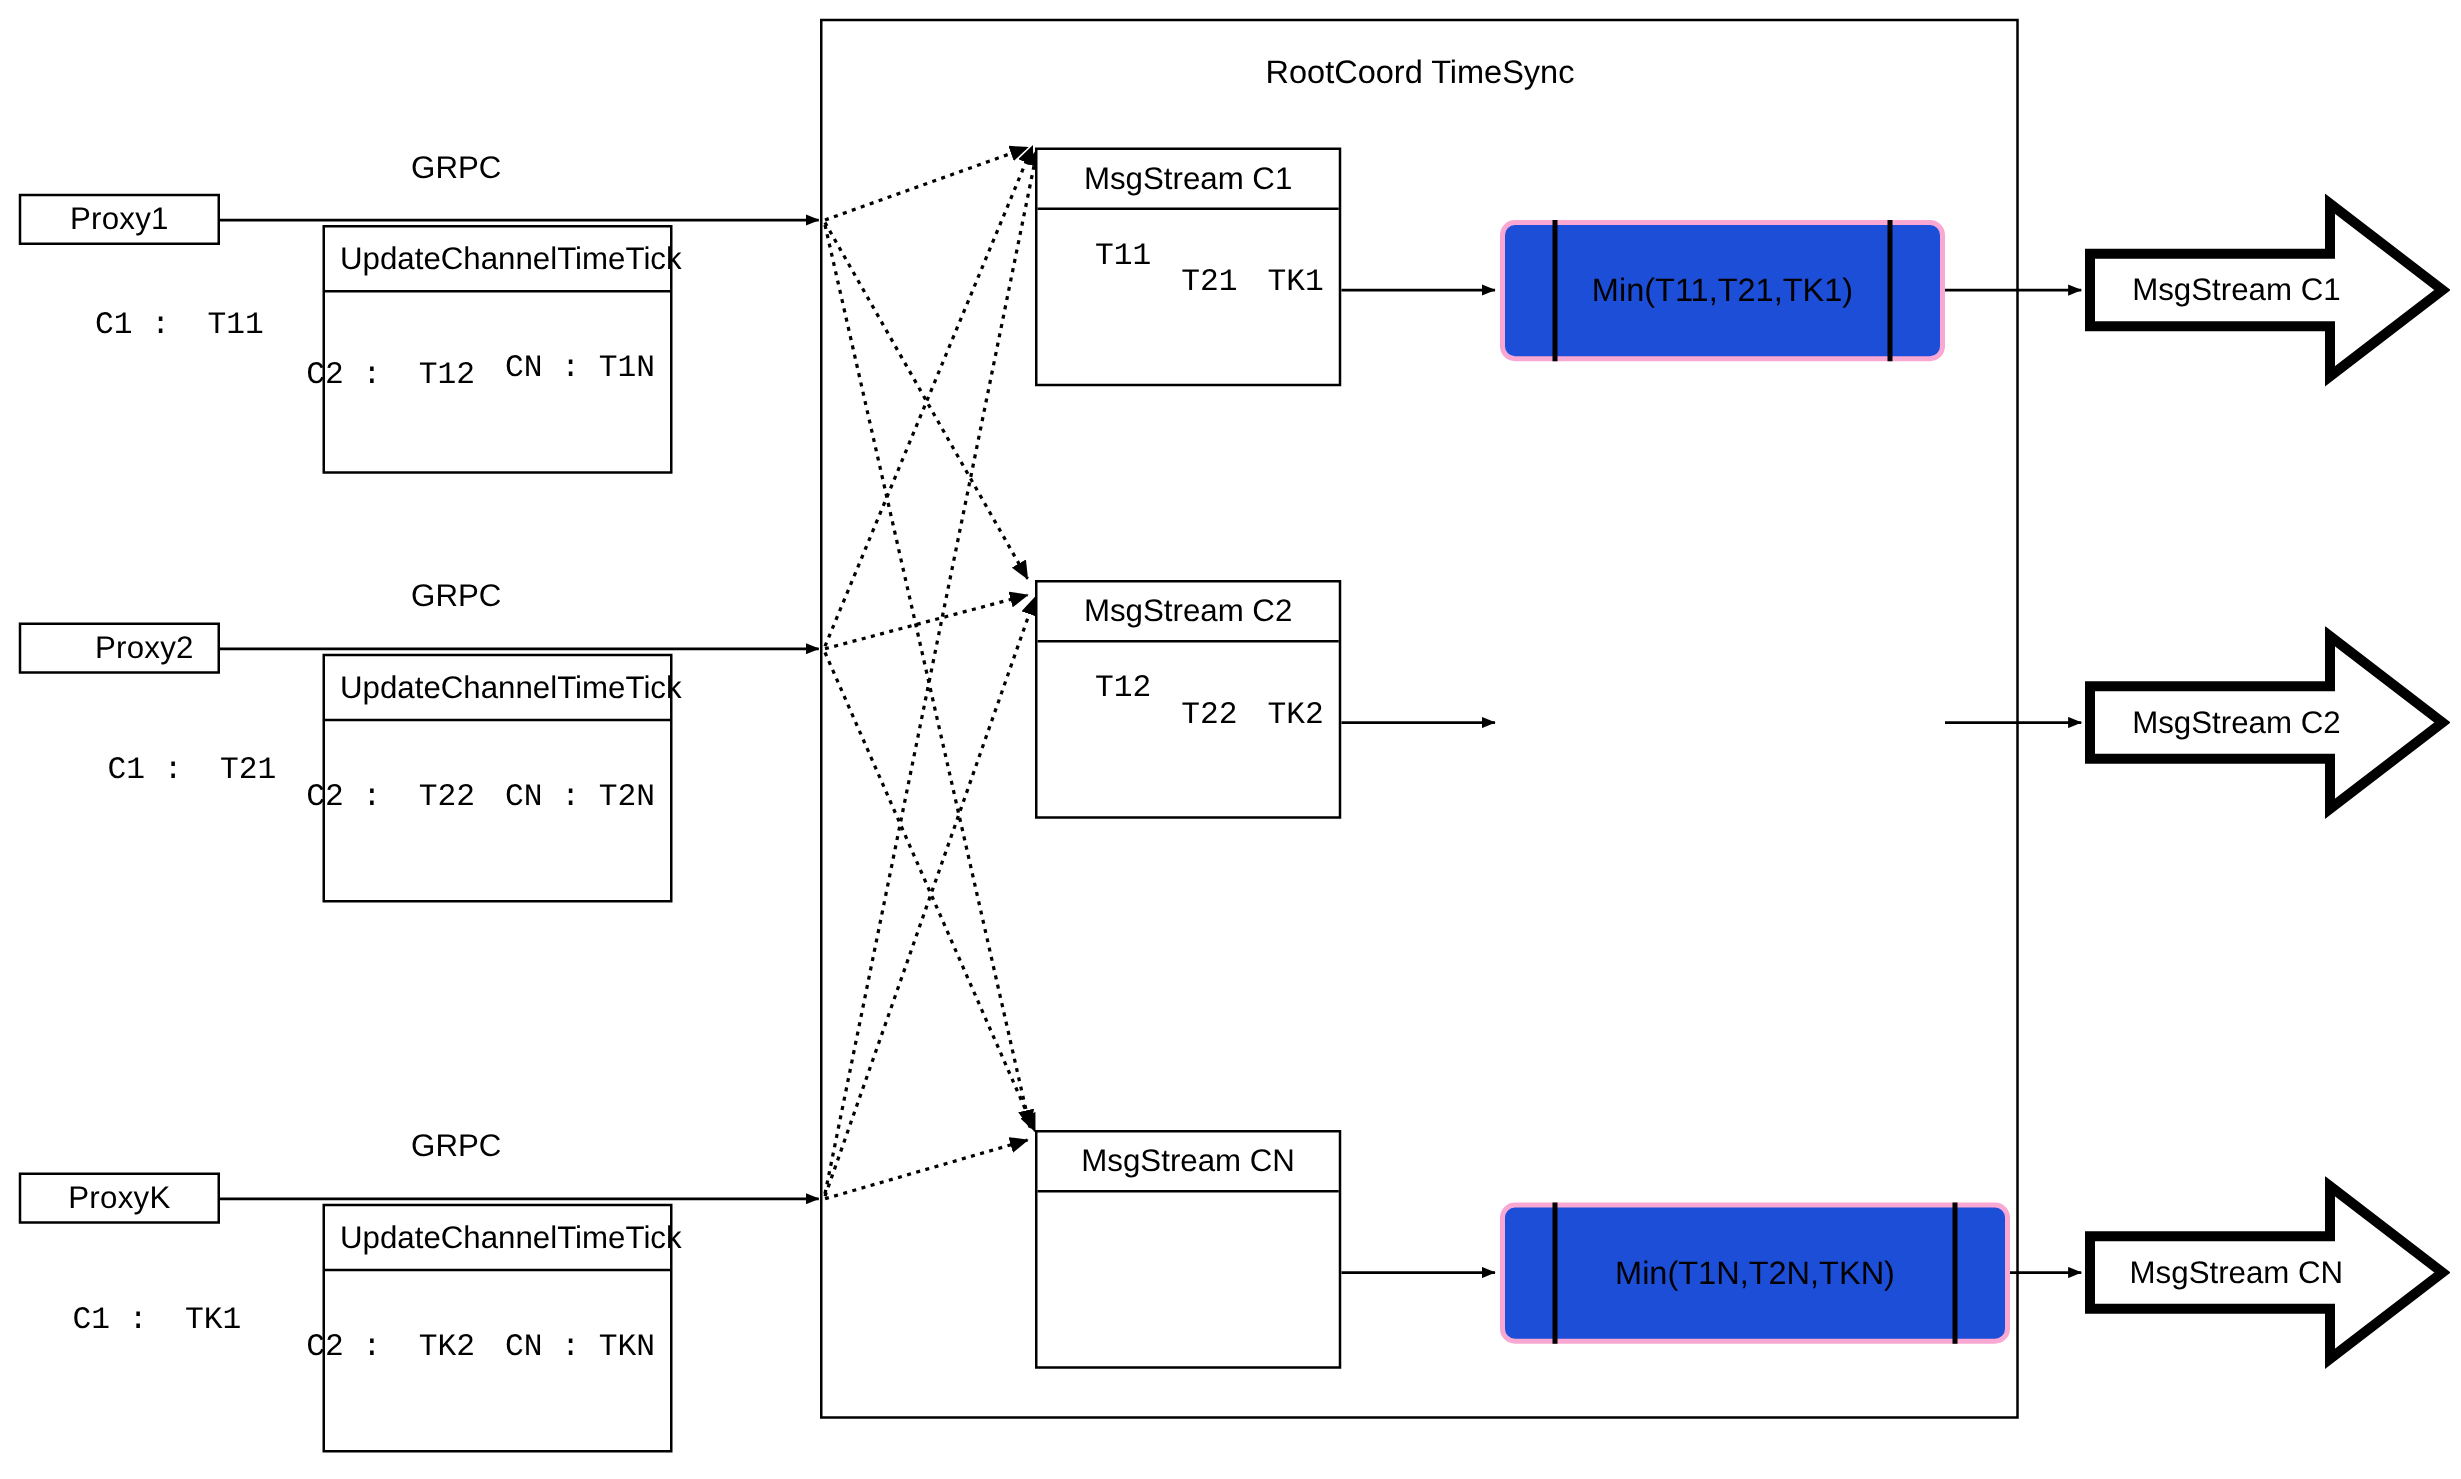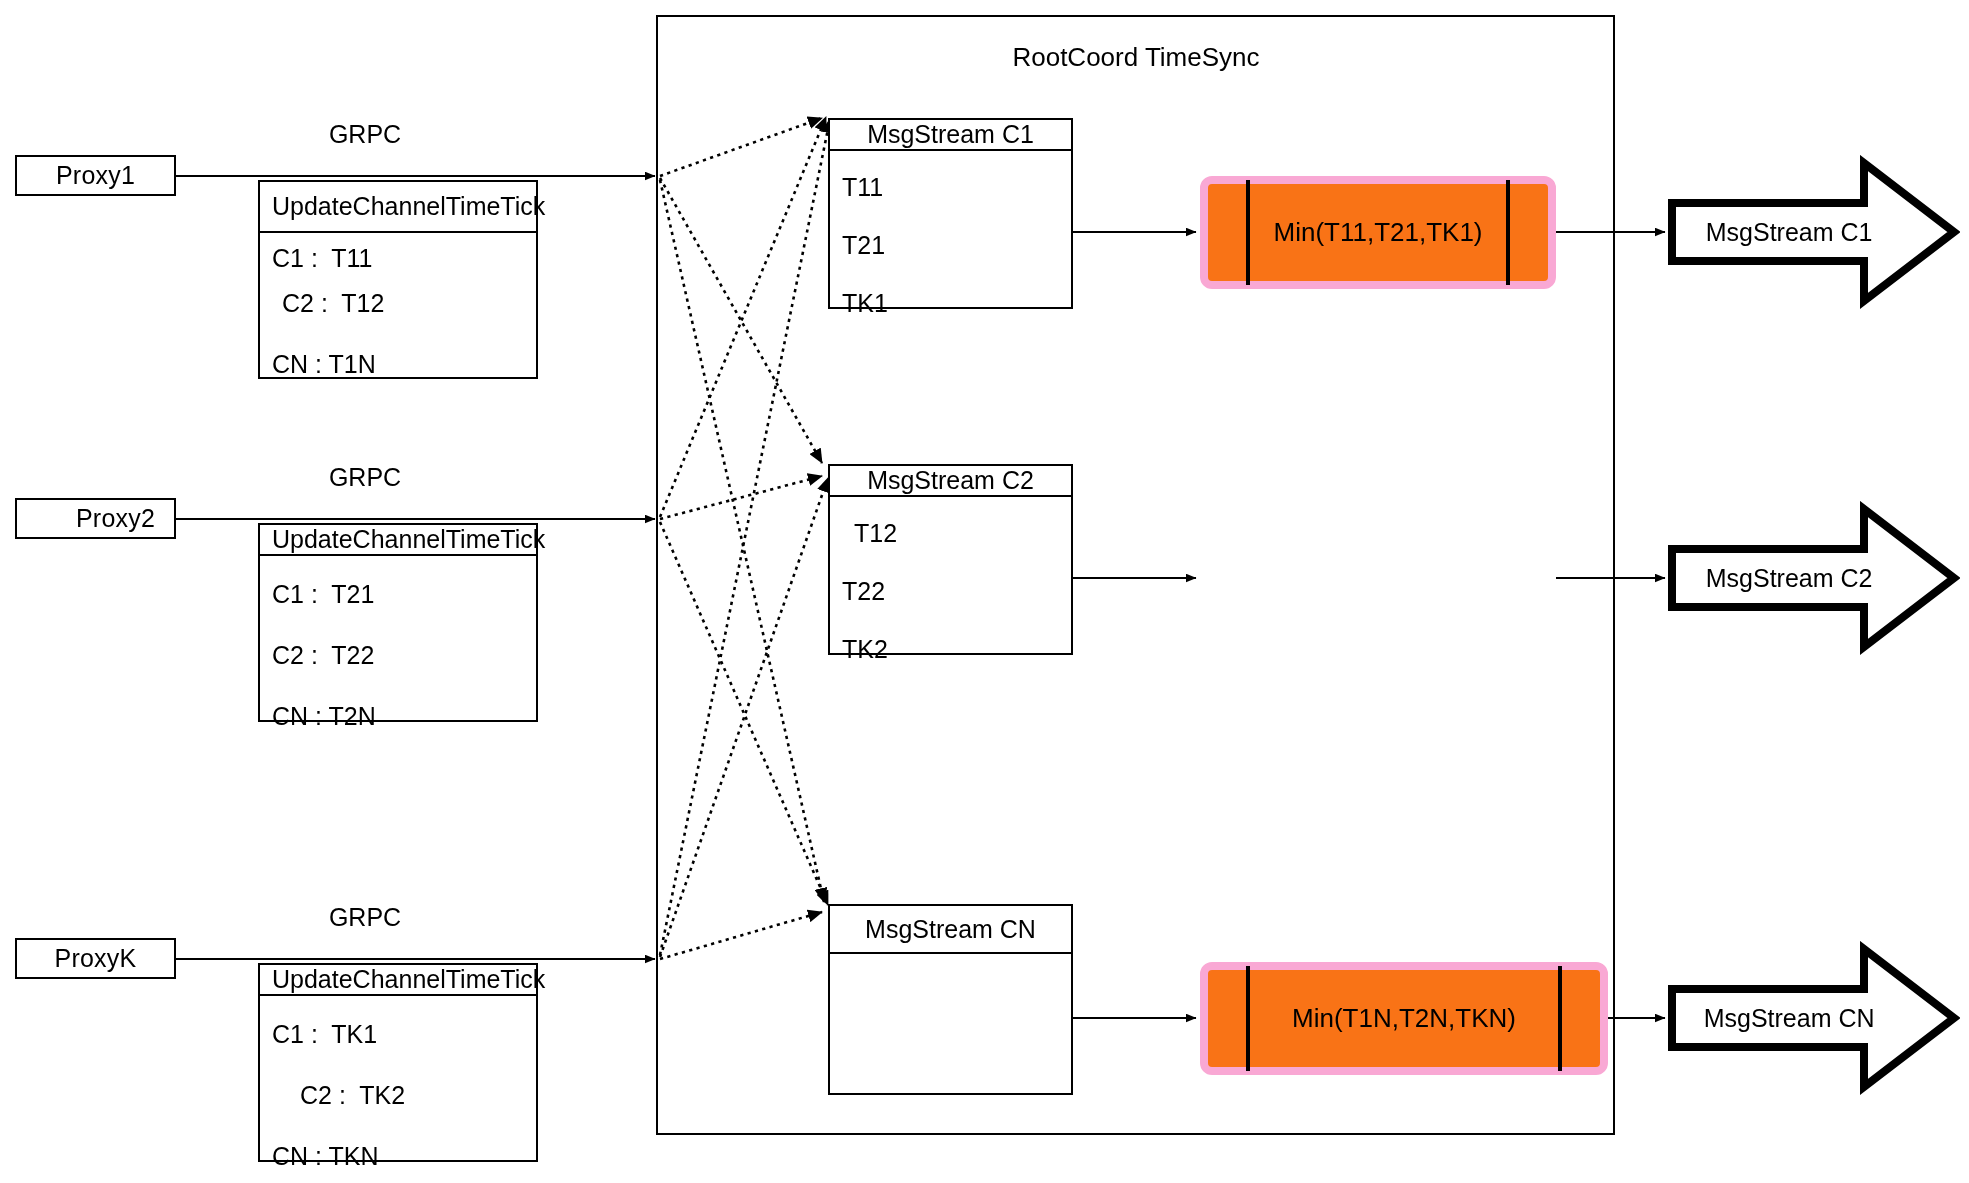--- a/index.html
+++ b/index.html
@@ -62,37 +62,38 @@
     display: flex;
     align-items: center;
     padding: 0 12px;
     white-space: nowrap;
   }
   .tbl-head.left { justify-content: flex-start; }
   .tbl-head.center { justify-content: center; }
   .tbl-body {
     flex: 1;
     display: flex;
-    flex-direction: column;
+    flex-direction: row;
     justify-content: flex-end;
     padding-top: 12px;
+    font-family: Liberation Mono, monospace;
   }
   .tbl-row {
     font-size: 25px;
     padding: 0 12px;
     white-space: pre;
     line-height: 1;
   }
 
   
   .proc {
     position: absolute;
     box-sizing: border-box;
-    background: #f97316;
-    border: 8px solid #f9a8d4;
+    background: #1d4ed8;
+    border: 4px solid #f9a8d4;
     border-radius: 12px;
   }
   .proc .bar {
     position: absolute;
     top: -4px;
     bottom: -4px;
     width: 4px;
     background: #000000;
   }
   .proc .bar.l { left: 38px; }
@@ -183,21 +184,21 @@
 
   <div class="box proxy-box" style="left:15px; top:155px; width:161px; height:41px;">
     <span>Proxy1</span>
   </div>
   <div class="edge-label" style="left:265px; top:120px; width:200px;">GRPC</div>
 
   <div class="tbl" style="left:258px; top:180px; width:280px; height:199px;">
     <div class="tbl-head left" style="height:52px;">UpdateChannelTimeTick</div>
     <div class="tbl-body">
       <div class="tbl-row" style="margin-top:1px;">C1 :  T11</div>
-      <div class="tbl-row" style="margin-top:20px;padding-left:22px;">C2 :  T12</div>
+      <div class="tbl-row" style="margin-top:41px;padding-left:22px;">C2 :  T12</div>
       <div class="tbl-row" style="margin-top:36px;">CN : T1N</div>
     </div>
   </div>
 
   <div class="tbl" style="left:828px; top:118px; width:245px; height:191px;">
     <div class="tbl-head center" style="height:48px;">MsgStream C1</div>
     <div class="tbl-body">
       <div class="tbl-row" style="margin-top:12px;">T11</div>
       <div class="tbl-row" style="margin-top:33px;">T21</div>
       <div class="tbl-row" style="margin-top:33px;">TK1</div>

